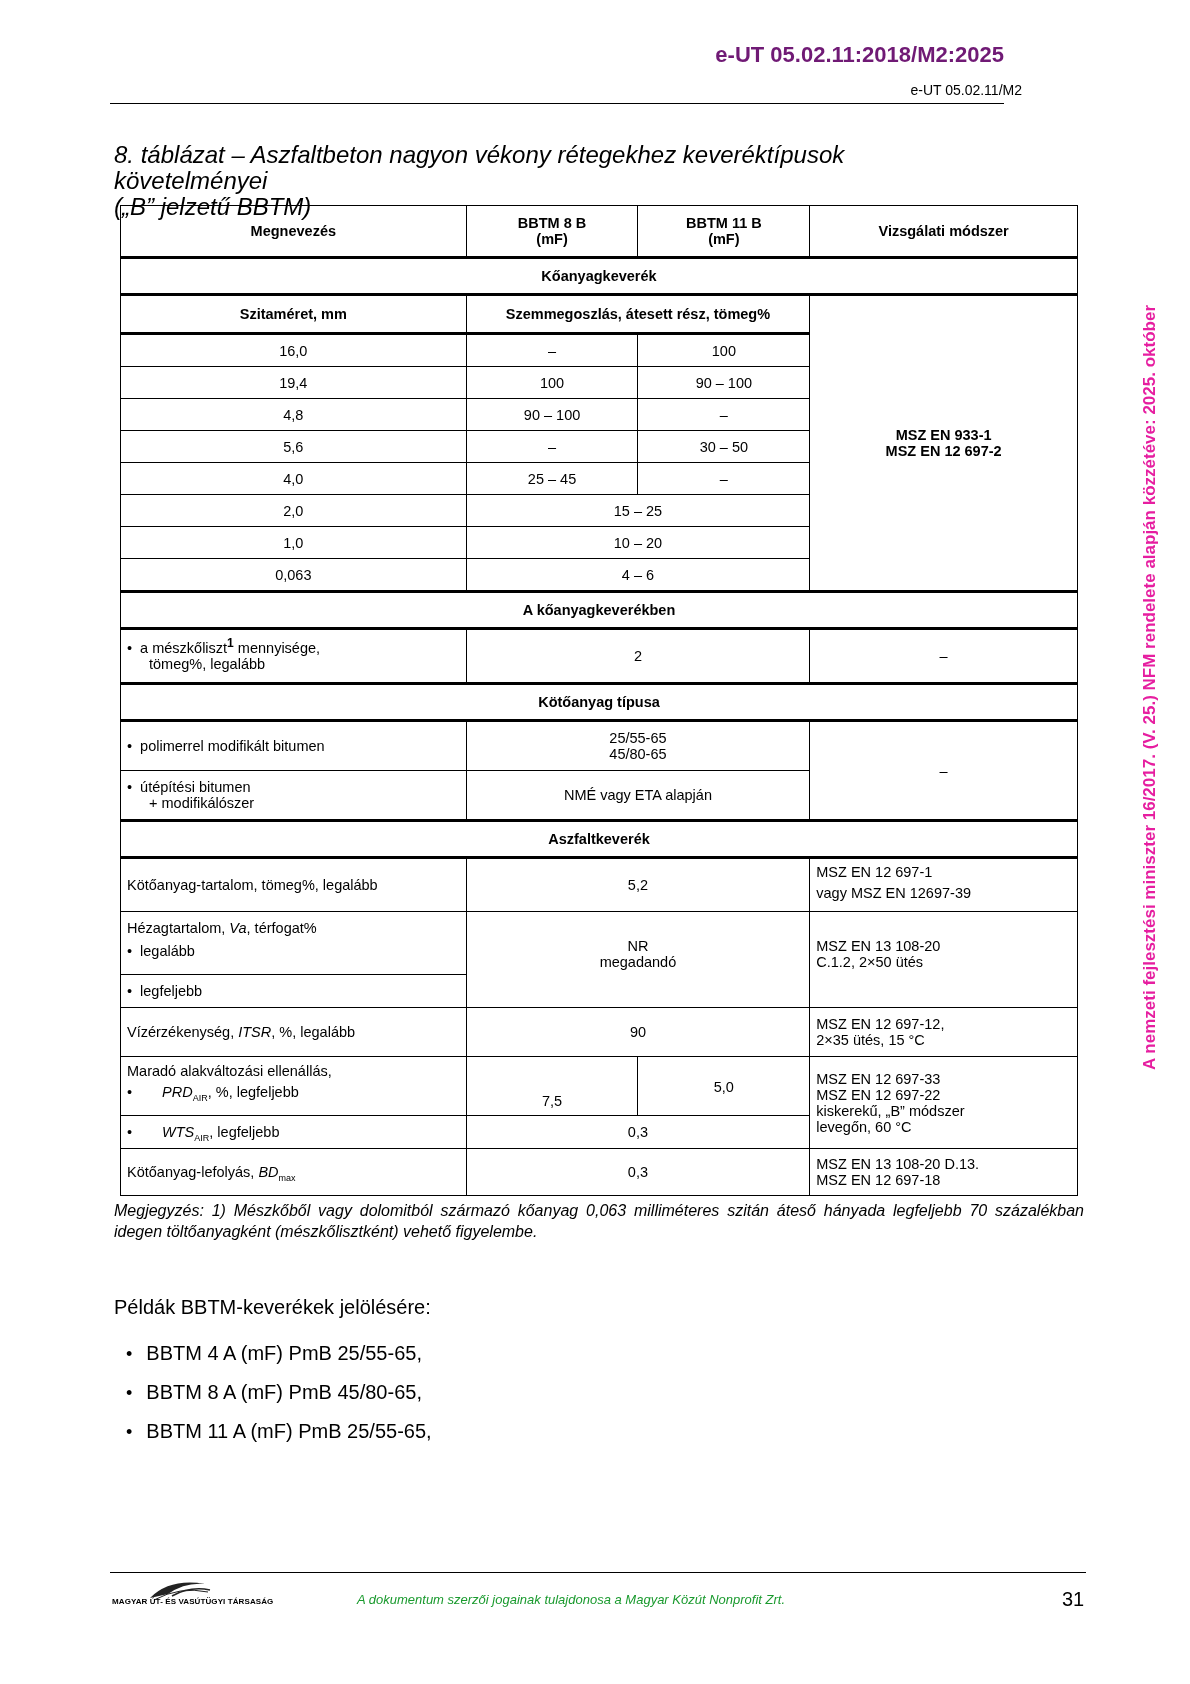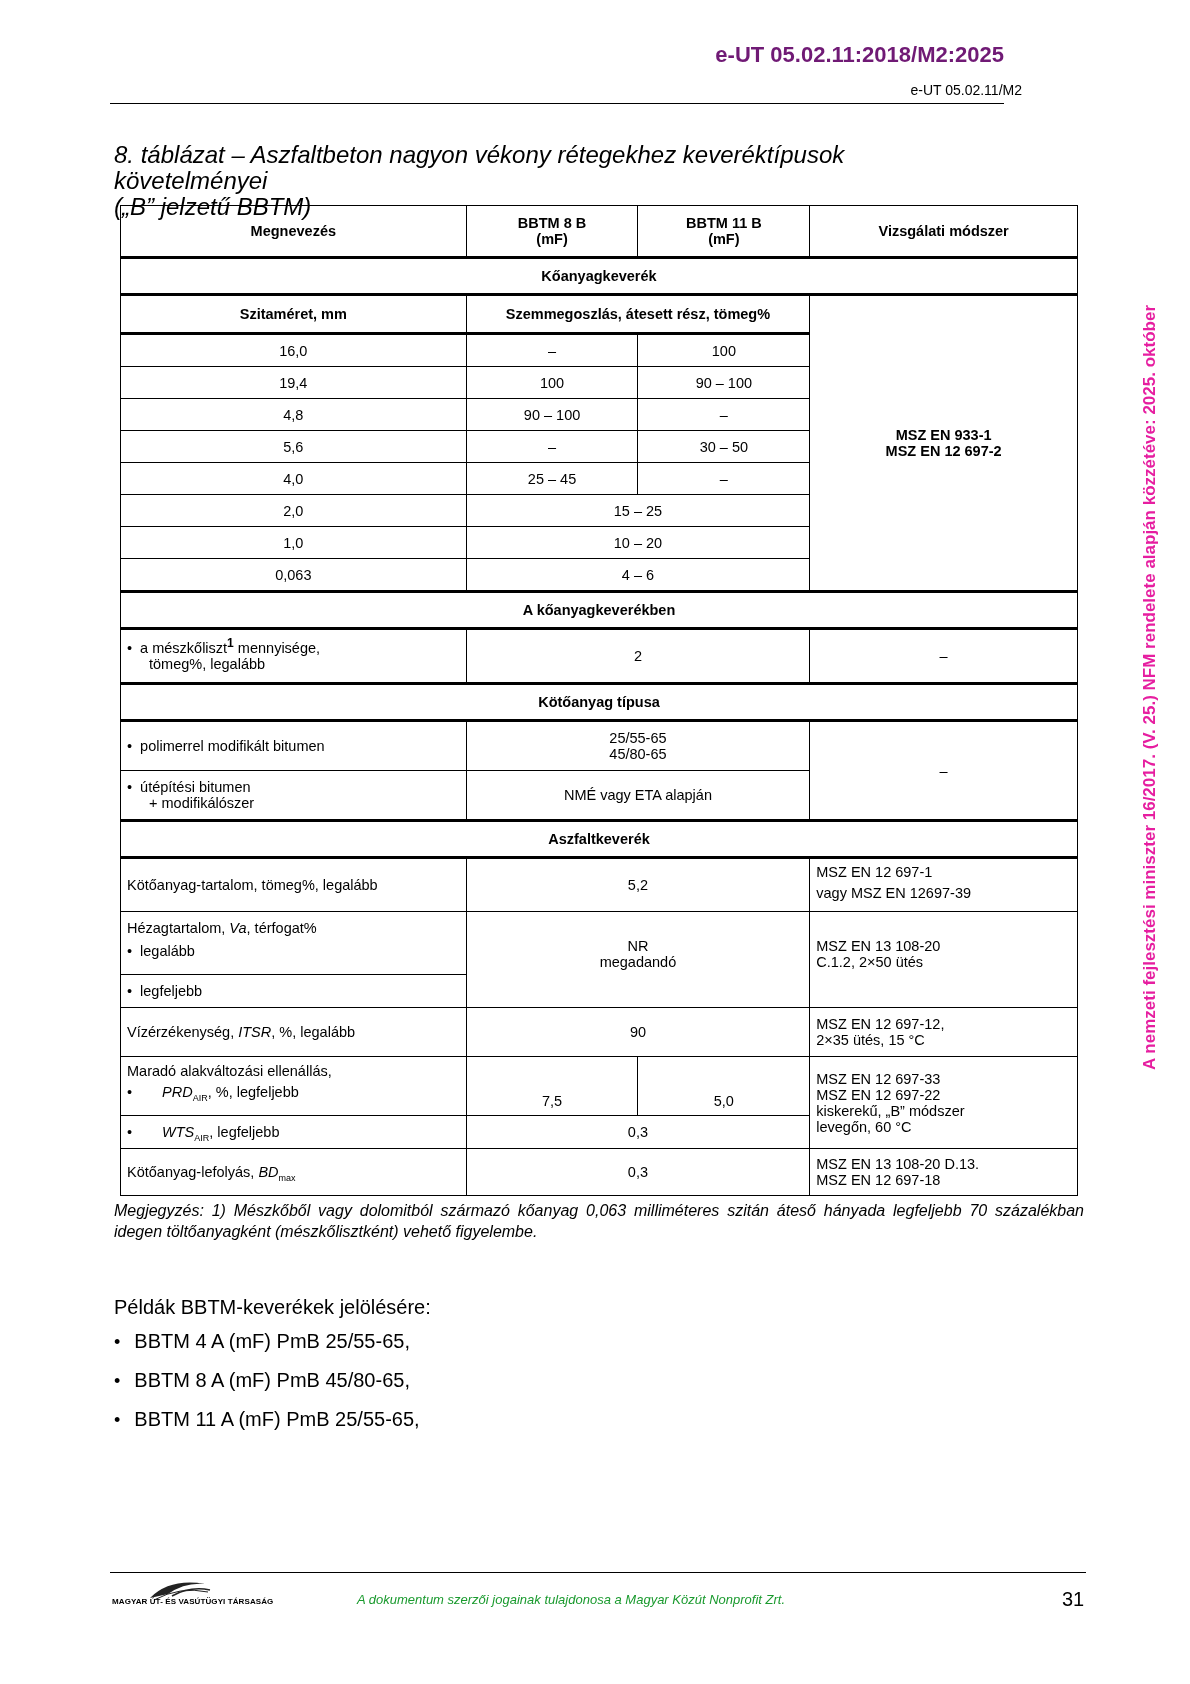--- a/index.html
+++ b/index.html
@@ -13,21 +13,21 @@
   table.main td.c { text-align:center; }
   table.main tr.sec td { border-top:3px solid #000; border-bottom:3px solid #000; font-weight:bold; text-align:center; height:30px; }
   table.main tr.hd td { font-weight:bold; text-align:center; height:46px; border-bottom:3px solid #000; }
   table.main tr.sub td { font-weight:bold; text-align:center; height:32px; border-bottom:3px solid #000; }
   table.main tr.r td { height:27px; }
   .lbl-bullet::before { content:"\2022"; margin-right:8px; }
   .ind { padding-left:22px; display:block; }
   sub, sup { line-height:0; }
   .note { position:absolute; left:114px; top:1200px; width:970px; font-size:16px; font-style:italic; line-height:21px; text-align:justify; }
   .ex-title { position:absolute; left:114px; top:1296px; font-size:20px; }
-  ul.ex { position:absolute; left:114px; top:1330px; margin:0; padding:0; list-style:none; font-size:20px; }
+  ul.ex { position:absolute; left:114px; top:1330px; margin:12px; padding:0; list-style:none; font-size:20px; }
   ul.ex li { height:39px; }
   ul.ex li::before { content:"\2022"; margin-right:14px; font-size:18px; }
   .foot-line { position:absolute; left:110px; width:976px; top:1572px; border-top:1px solid #000; }
   .logo { position:absolute; left:110px; top:1574px; width:160px; height:42px; }
   .logo-text { position:absolute; left:112px; top:1597px; font-size:8px; font-weight:bold; letter-spacing:0.1px; }
   .foot-copy { position:absolute; left:357px; top:1592px; font-size:13px; font-style:italic; color:#1a9a2e; }
   .pagenum { position:absolute; left:1062px; top:1588px; font-size:20px; }
   .side { position:absolute; left:1140px; top:1070px; transform-origin:0 0; transform:rotate(-90deg); white-space:nowrap; font-size:17px; font-weight:bold; color:#e61ea0; width:920px; }
 </style>
 </head>
@@ -147,21 +147,21 @@
     <td style="height:44px"><span>Vízérzékenység, </span><i>ITSR</i><span>, %, legalább</span></td>
     <td class="c" colspan="2">90</td>
     <td><span>MSZ EN 12 697-12,</span><br><span>2×35 ütés, 15 °C</span></td>
   </tr>
   <tr>
     <td style="height:50px;vertical-align:top;padding-top:6px">
       <span>Maradó alakváltozási ellenállás,</span><br>
       <span style="line-height:26px"><span class="lbl-bullet" style="margin-right:22px"></span><i>PRD</i><sub style="font-size:9px">AIR</sub><span>, %, legfeljebb</span></span>
     </td>
     <td class="c" style="vertical-align:bottom;padding-bottom:6px">7,5</td>
-    <td class="c" style="vertical-align:bottom;padding-bottom:6px">5,0</td>
+    <td class="c" style="vertical-align:bottom;padding-bottom:20px">5,0</td>
     <td rowspan="2"><span>MSZ EN 12 697-33</span><br><span>MSZ EN 12 697-22</span><br><span>kiskerekű, „B” módszer</span><br><span>levegőn, 60 °C</span></td>
   </tr>
   <tr>
     <td style="height:28px"><span class="lbl-bullet" style="margin-right:22px"></span><i>WTS</i><sub style="font-size:9px">AIR</sub><span>, legfeljebb</span></td>
     <td class="c" colspan="2">0,3</td>
   </tr>
   <tr>
     <td style="height:42px"><span>Kötőanyag-lefolyás, </span><i>BD</i><sub style="font-size:9px">max</sub></td>
     <td class="c" colspan="2">0,3</td>
     <td><span>MSZ EN 13 108-20 D.13.</span><br><span>MSZ EN 12 697-18</span></td>

